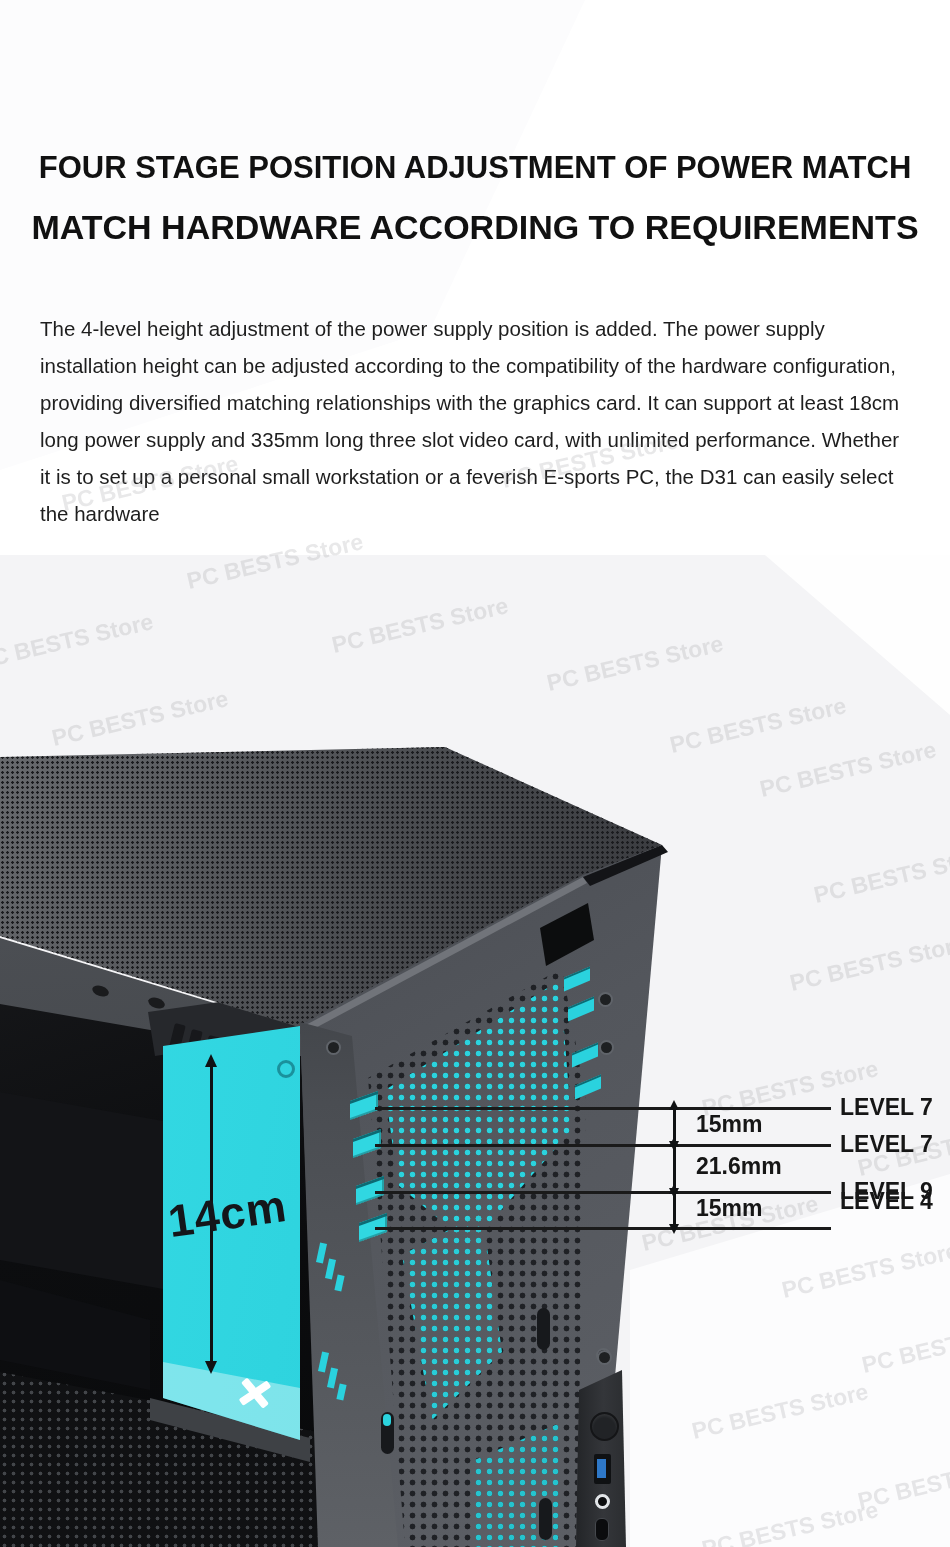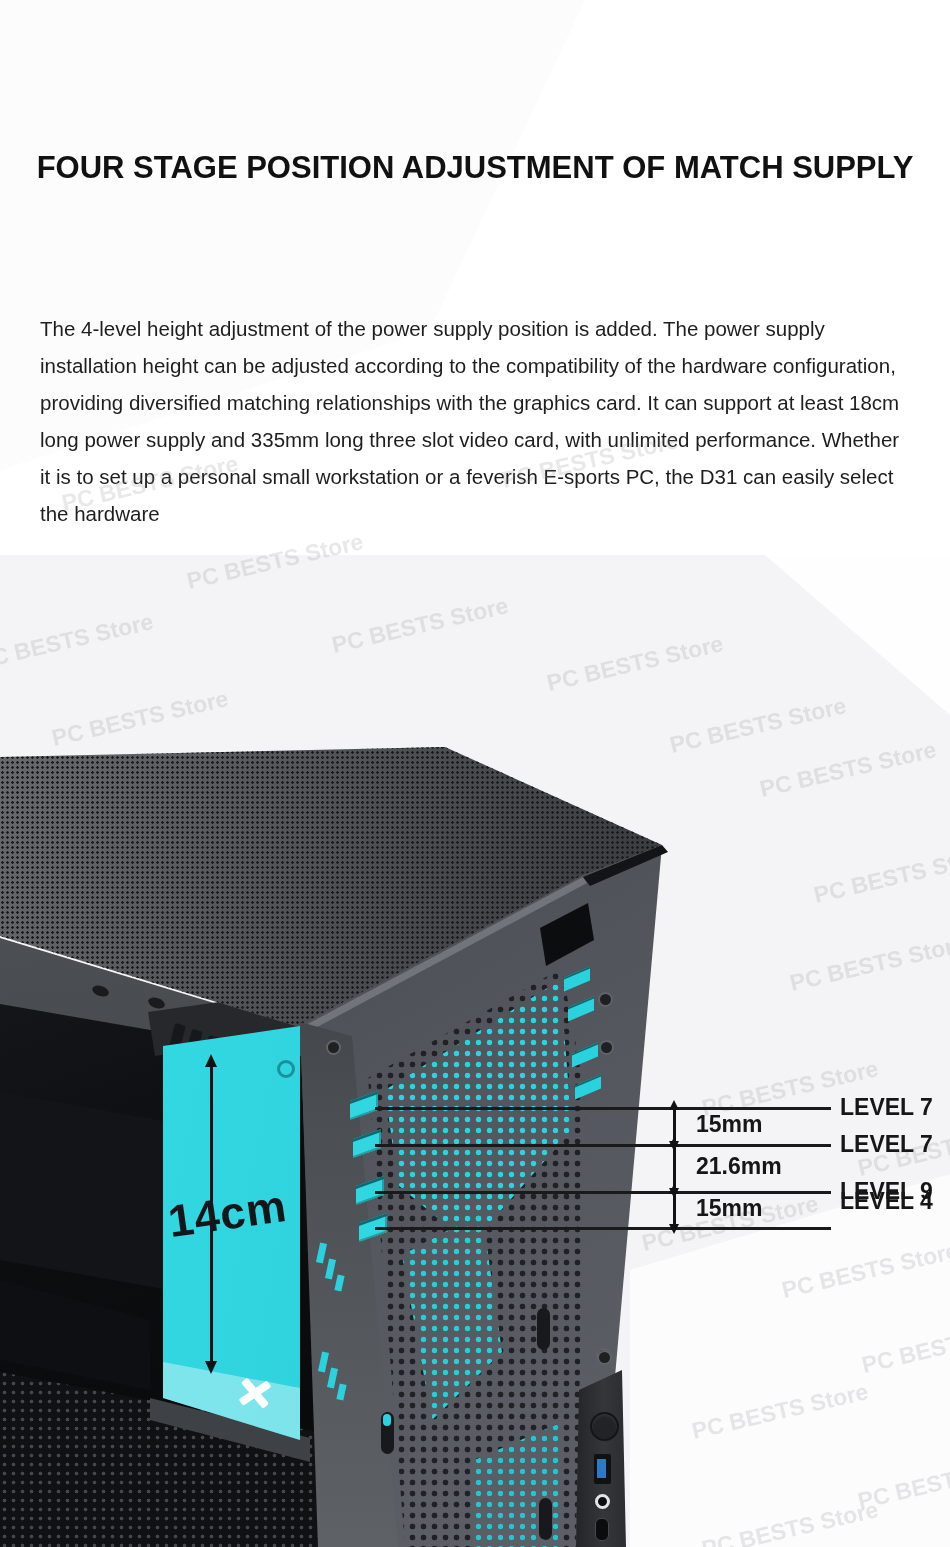--- a/index.html
+++ b/index.html
@@ -139,21 +139,22 @@
 </head>
 <body>
 
 <div id="stage">
 
   <div class="abs bg-topdeco"></div>
   <div class="abs bg-card"></div>
   <div class="abs bg-tri"></div>
   <div class="abs bg-wedge"></div>
 
-  <div class="abs h1">FOUR STAGE POSITION ADJUSTMENT OF MATCH SUPPLY</div>
+  <div class="abs h1">FOUR STAGE POSITION ADJUSTMENT OF POWER MATCH</div>
+  <div class="abs h2">MATCH HARDWARE ACCORDING TO REQUIREMENTS</div>
 
   <div class="abs para">The 4-level height adjustment of the power supply position is added. The power supply installation height can be adjusted according to the compatibility of the hardware configuration, providing diversified matching relationships with the graphics card. It can support at least 18cm long power supply and 335mm long three slot video card, with unlimited performance. Whether it is to set up a personal small workstation or a feverish E-sports PC, the D31 can easily select the hardware</div>
 
 
   <div id="wm-layer" class="abs" style="left:0;top:0;width:950px;height:1547px;pointer-events:none;">
       <span class="wm" style="left: 60px; top: 470px;">PC BESTS Store</span>
       <span class="wm" style="left: 500px; top: 447px;">PC BESTS Store</span>
       <span class="wm" style="left: 185px; top: 548px;">PC BESTS Store</span>
       <span class="wm" style="left: -25px; top: 628px;">PC BESTS Store</span>
       <span class="wm" style="left: 330px; top: 612px;">PC BESTS Store</span>

